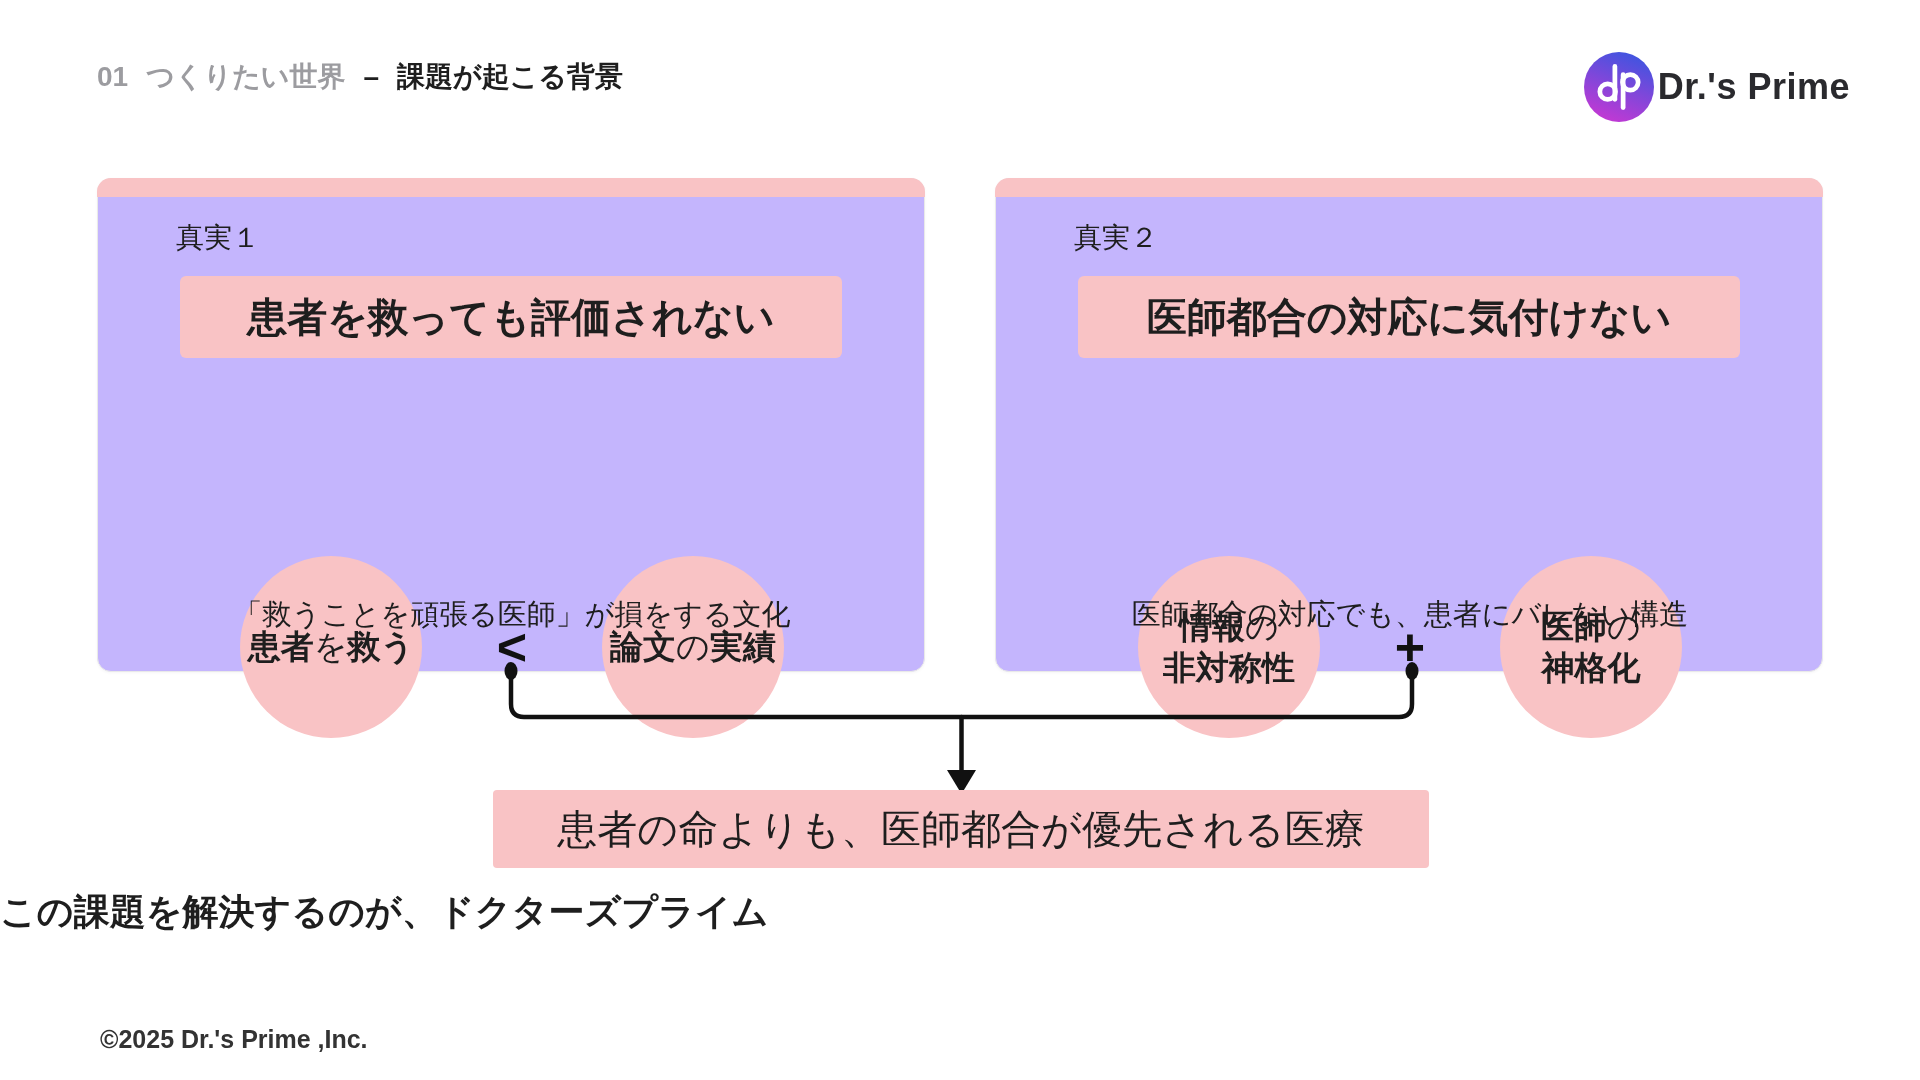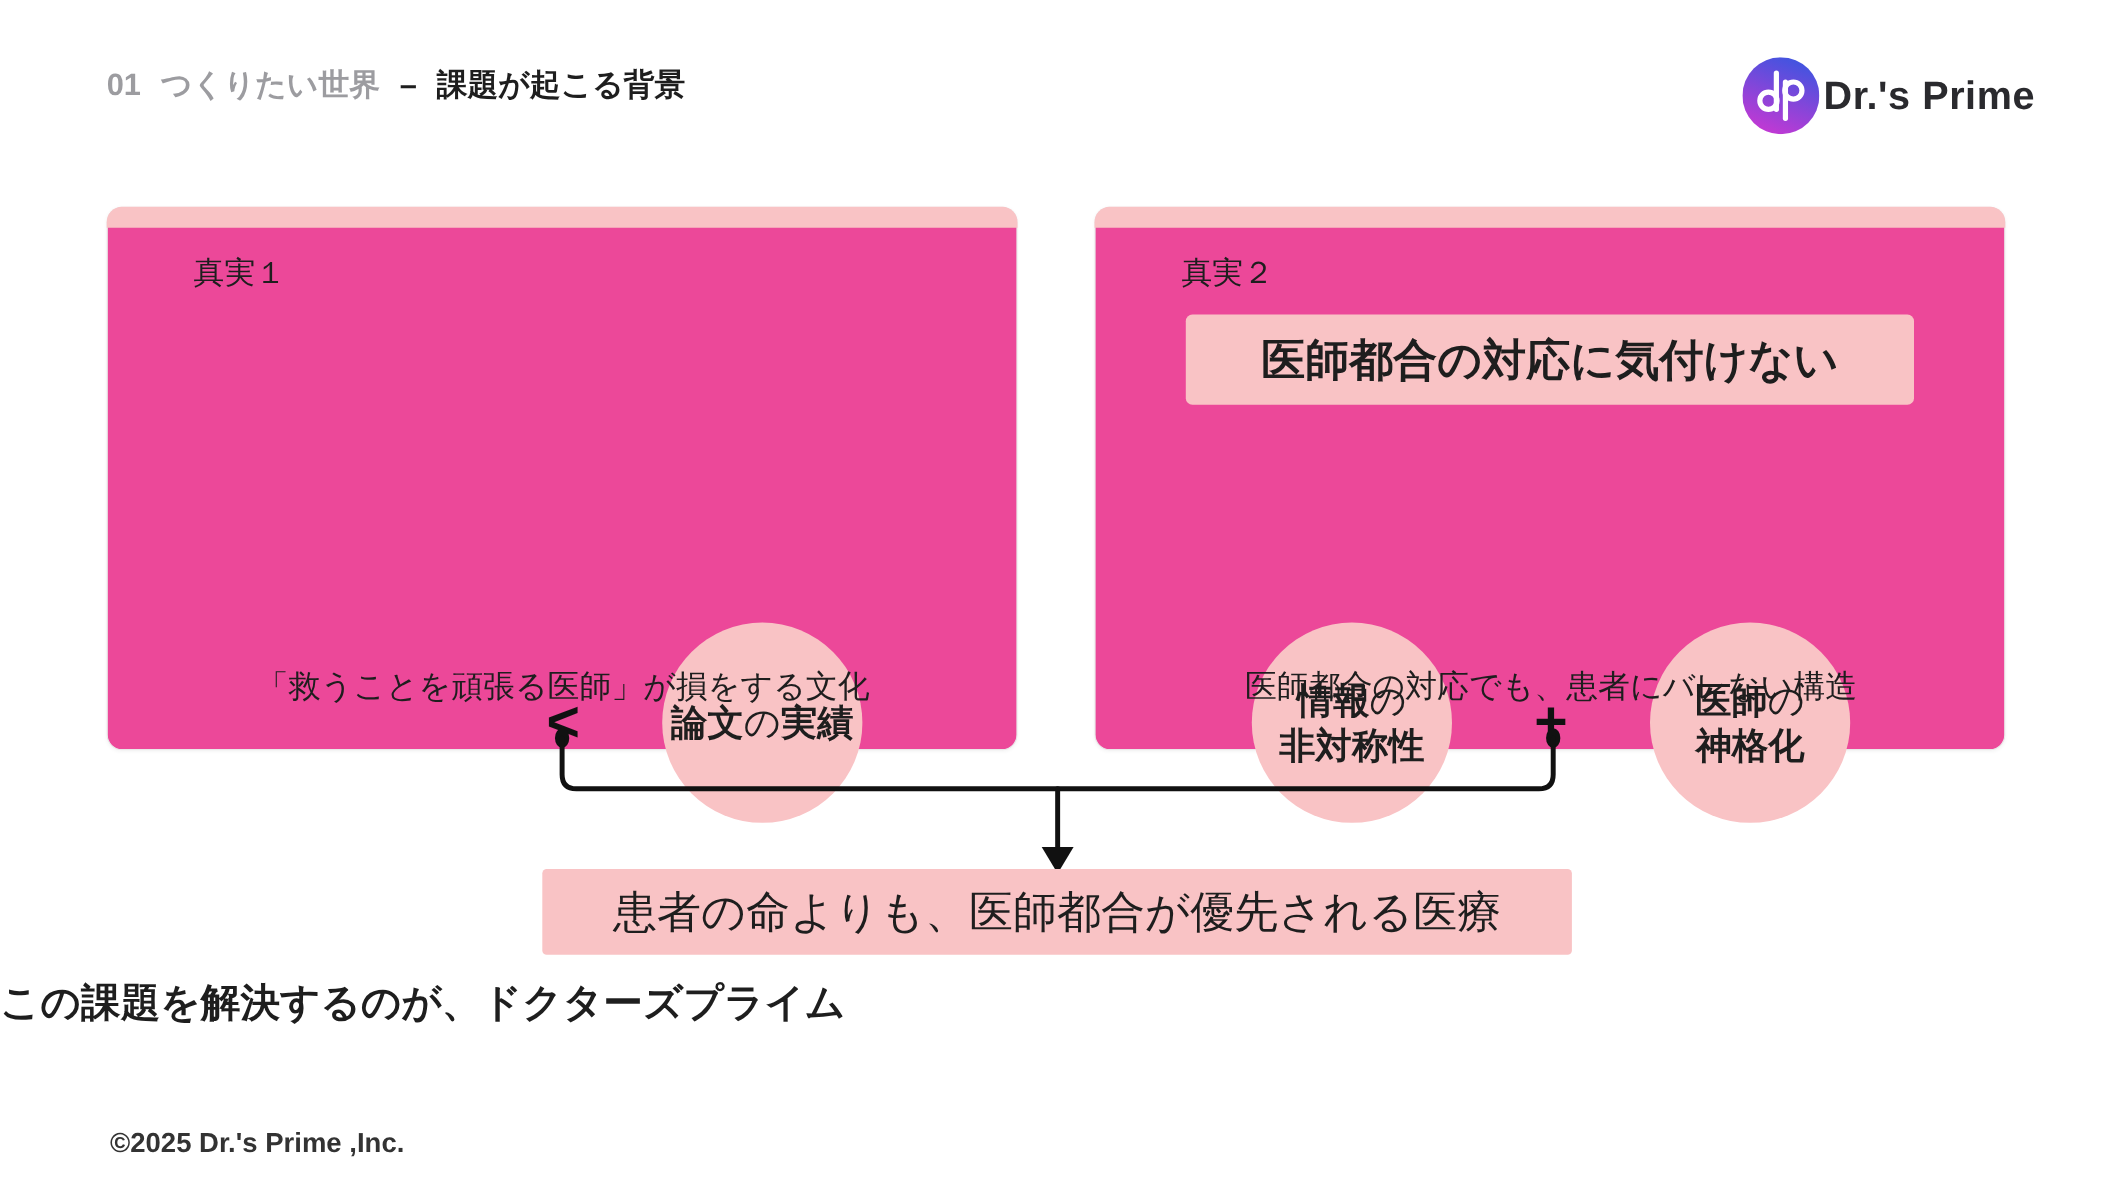--- a/index.html
+++ b/index.html
@@ -26,21 +26,21 @@
   .header .page-title{color:var(--ink)}
 
   
   .logo{position:absolute;right:70px;top:52px;display:flex;align-items:center;gap:4px}
   .logo-mark{width:70px;height:70px;display:block}
   .logo-text{font-size:36px;font-weight:700;color:var(--logo_ink);letter-spacing:.5px}
   .grad-stop-a{stop-color:var(--logo_blue)}
   .grad-stop-b{stop-color:var(--logo_magenta)}
 
   
-  .card{position:absolute;top:188px;width:828px;height:494px;background:#ec4899;
+  .card{position:absolute;top:178px;width:828px;height:494px;background:#c4b5fd;
         border:1px solid var(--card_border);border-radius:14px;
         box-shadow:0 1px 3px rgba(0,0,0,.04)}
   .card.left{left:97px}
   .card.right{left:995px}
   .card-strip{position:absolute;left:-1px;top:-1px;right:-1px;height:19px;
               background:var(--pink);border-radius:14px 14px 0 0}
   .truth-label{position:absolute;left:78px;top:40px;font-size:28px;font-weight:400;color:var(--ink)}
   .headline{position:absolute;left:50%;transform:translateX(-50%);top:97px;width:662px;height:82px;
             background:var(--pink);border-radius:6px;display:flex;align-items:center;justify-content:center;
             font-size:40px;font-weight:700;color:var(--ink);white-space:nowrap}
@@ -99,20 +99,24 @@
         <path d="M38 22 V 54"></path>
         <circle cx="45" cy="29.5" r="7.6"></circle>
       </g>
     </svg>
     <span class="logo-text">Dr.'s Prime</span>
   </div>
 
   <div class="card left">
     <div class="card-strip"></div>
     <div class="truth-label">真実１</div>
+    <div class="headline">患者を救っても評価されない</div>
+    <div class="bubble bubble-l">
+      <span><span class="b">患者</span><span class="n">を</span><span class="b">救う</span></span>
+    </div>
     <div class="operator">&lt;</div>
     <div class="bubble bubble-r">
       <span><span class="b">論文</span><span class="n">の</span><span class="b">実績</span></span>
     </div>
     <div class="caption">「救うことを頑張る医師」が損をする文化</div>
   </div>
 
   <div class="card right">
     <div class="card-strip"></div>
     <div class="truth-label">真実２</div>

